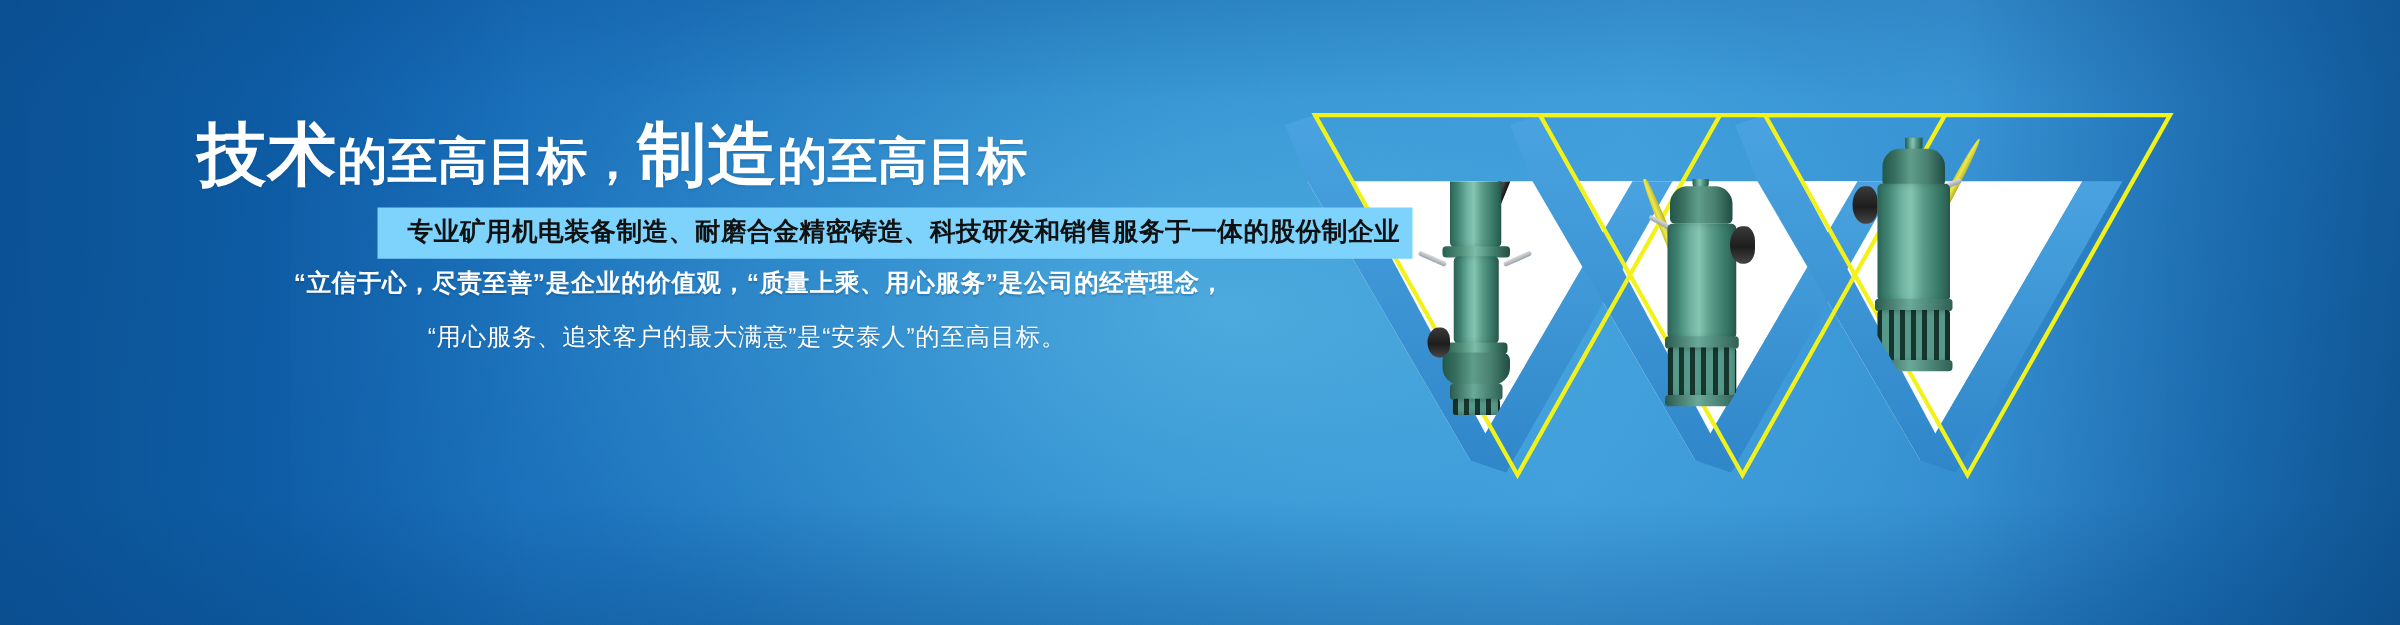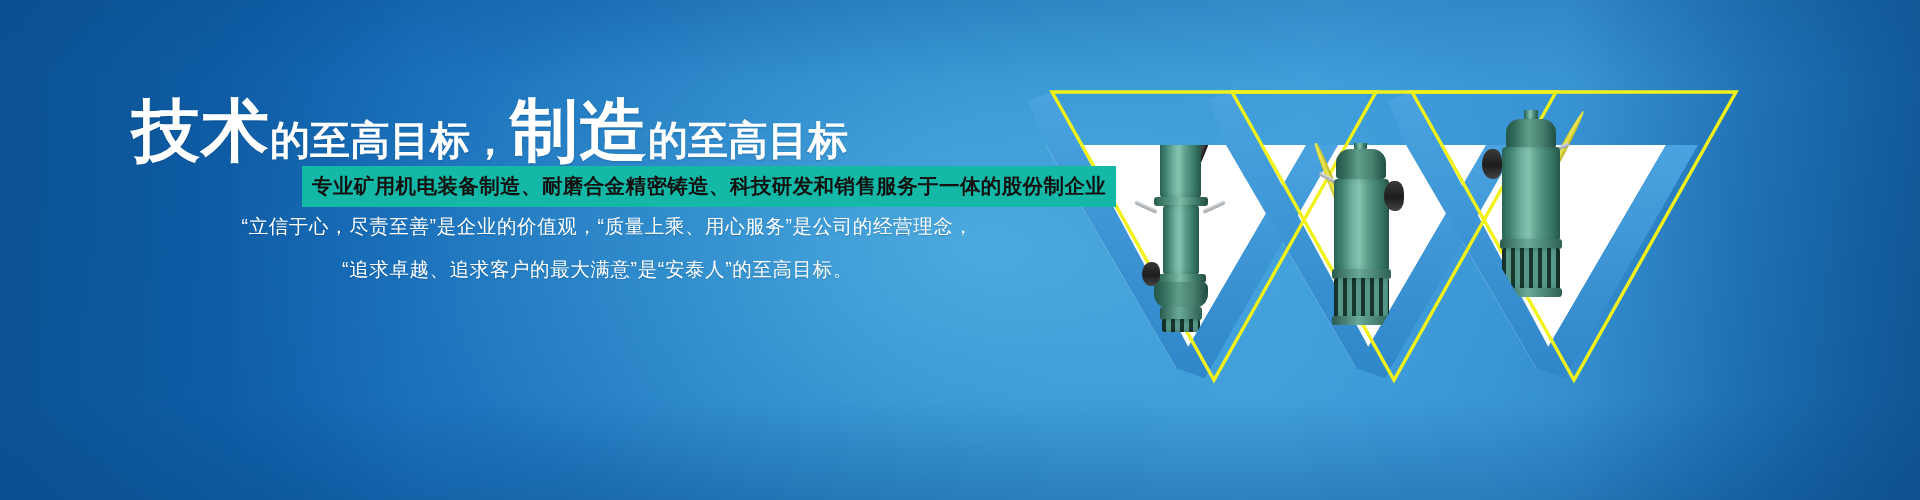--- a/index.html
+++ b/index.html
@@ -72,62 +72,62 @@
     top: 96px;
     width: 980px;
     text-align: center;
     color: #ffffff;
     white-space: nowrap;
     line-height: 1;
     font-weight: 700;
     text-shadow: 0 1px 2px rgba(5,55,105,0.25);
   }
   .headline .big {
-    font-size: 68px;
+    font-size: 55px;
     font-weight: 700;
     letter-spacing: 1px;
     vertical-align: baseline;
   }
   .headline .small {
     font-size: 40px;
     font-weight: 700;
     letter-spacing: 0px;
     vertical-align: baseline;
   }
 
   .highlight-bar {
     position: absolute;
     left: 302px;
     top: 166px;
-    background: #14b8a6;
+    background: #7dd3fc;
     color: #111111;
     font-size: 20.5px;
     font-weight: 700;
     letter-spacing: 0.4px;
-    padding: 8px 10px 9px 10px;
+    padding: 8px 10px 9px 24px;
     white-space: nowrap;
     line-height: 1.15;
   }
 
   .body-lines {
     position: absolute;
     left: 0;
     top: 213px;
     width: 1195px;
     color: #ffffff;
     font-size: 19.5px;
     letter-spacing: 0.6px;
   }
   .body-lines .line {
     text-align: center;
     white-space: nowrap;
     margin-bottom: 16px;
     text-shadow: 0 1px 1px rgba(10,60,110,0.28);
   }
-  .body-lines .line.l1 { padding-left: 20px; }
+  .body-lines .line.l1 { padding-left: 20px; font-weight: bold; }
   .body-lines .line.l2 { padding-left: 0px; }
 
   
   .art {
     position: absolute;
     left: 0;
     top: 0;
     width: 1920px;
     height: 500px;
     pointer-events: none;
@@ -289,17 +289,17 @@
   <div class="text-block">
 
     <div class="headline">
       <span class="big">技术</span><span class="small">的至高目标，</span><span class="big">制造</span><span class="small">的至高目标</span>
     </div>
 
     <div class="highlight-bar">专业矿用机电装备制造、耐磨合金精密铸造、科技研发和销售服务于一体的股份制企业</div>
 
     <div class="body-lines">
       <div class="line l1">“立信于心，尽责至善”是企业的价值观，“质量上乘、用心服务”是公司的经营理念，</div>
-      <div class="line l2">“追求卓越、追求客户的最大满意”是“安泰人”的至高目标。</div>
+      <div class="line l2">“用心服务、追求客户的最大满意”是“安泰人”的至高目标。</div>
     </div>
 
   </div>
 </div>
 
 </body></html>

